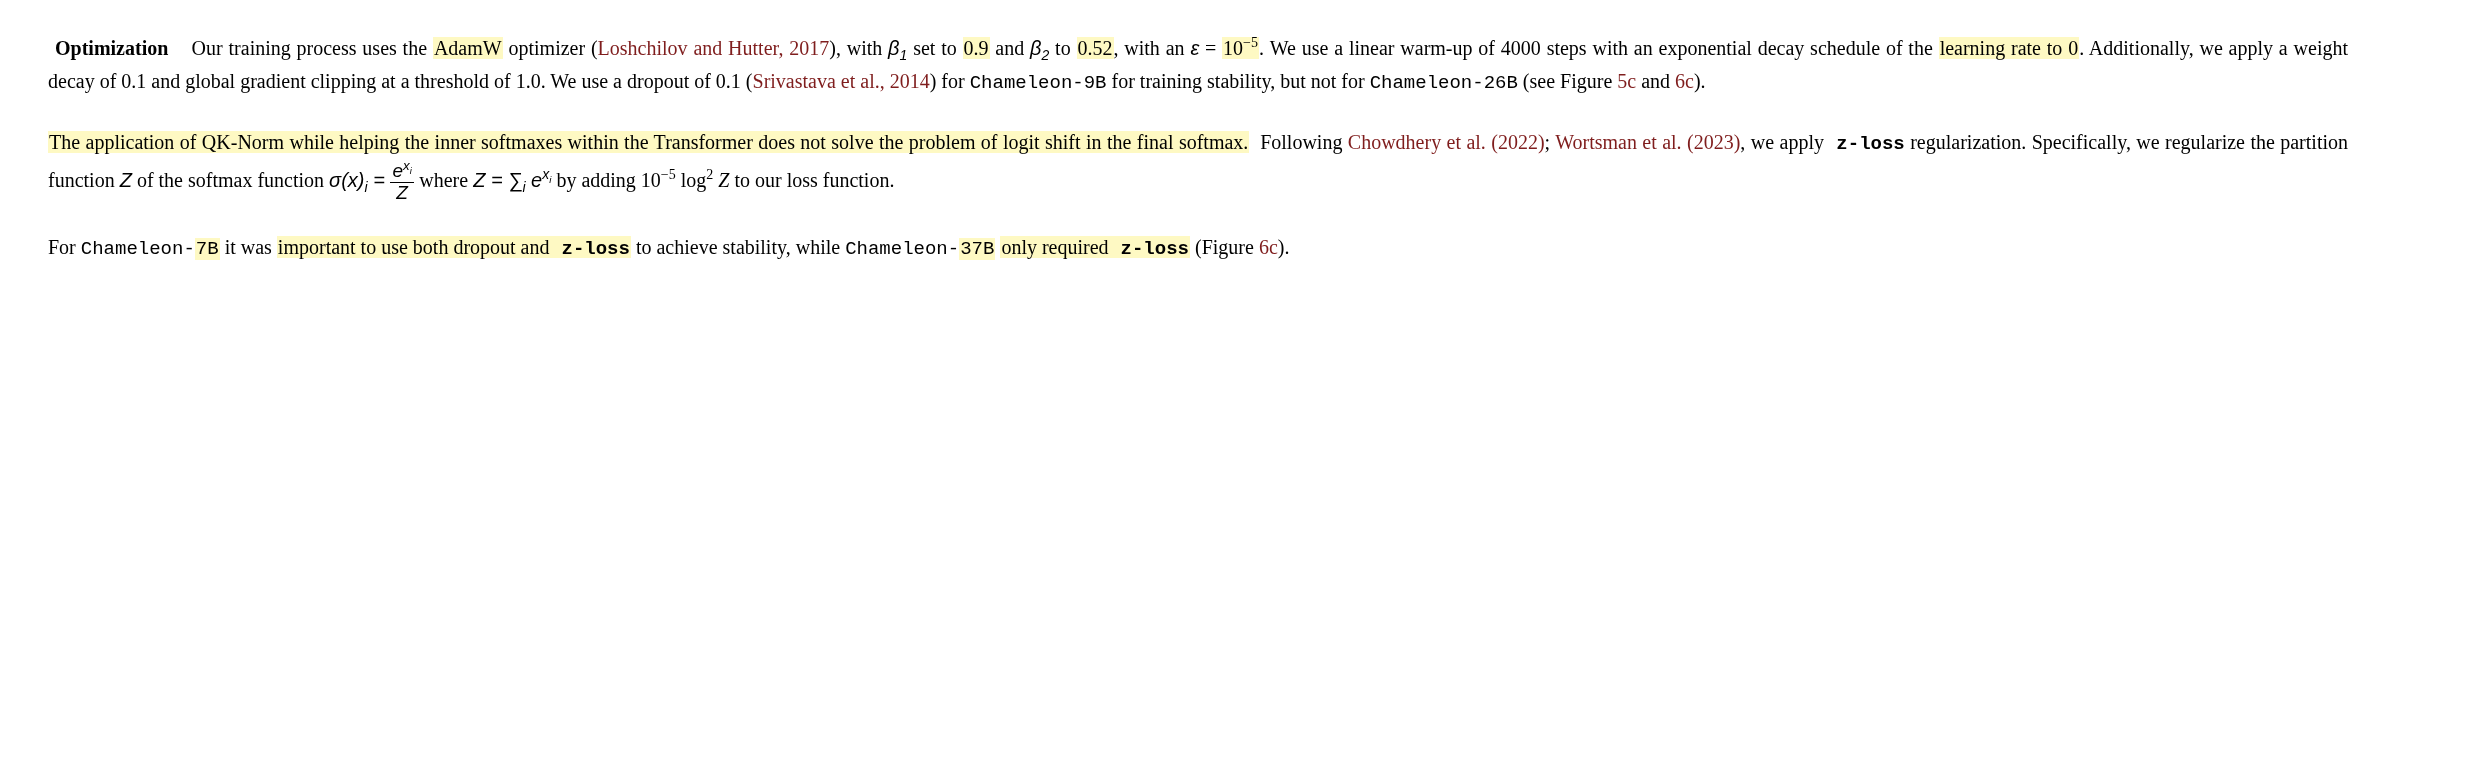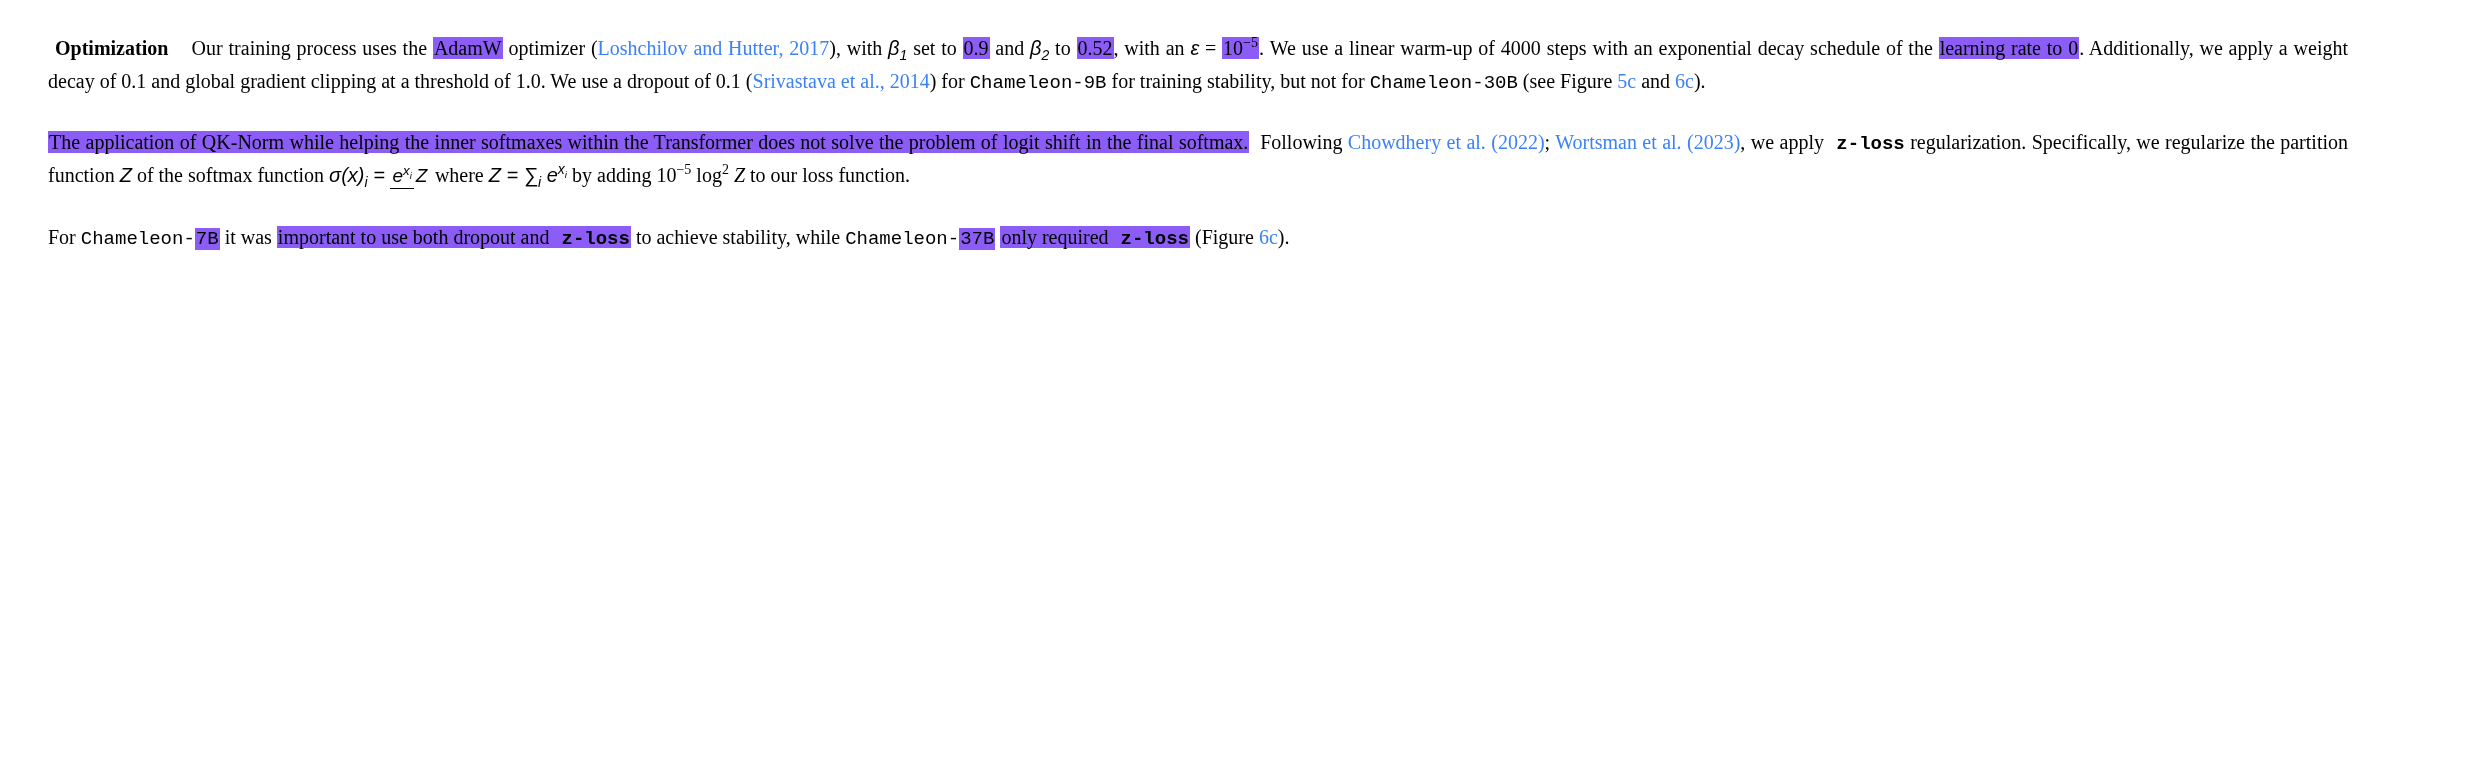--- a/index.html
+++ b/index.html
@@ -13,25 +13,25 @@
       max-width: 2470px;
     }
     .content {
       max-width: 2300px;
     }
     p {
       margin-bottom: 24px;
       text-align: justify;
     }
     .highlight {
-      background-color: #8b5cf6;
+      background-color: #fef9c3;
       padding: 0 1px;
     }
     .link-blue {
-      color: #3b82f6;
+      color: #7f1d1d;
     }
     code, .mono {
       font-family: "Courier New", Courier, monospace;
       font-size: 0.95em;
     }
     strong {
       font-weight: bold;
       margin-left: 7px;
     }
     sup {
@@ -65,37 +65,37 @@
       <span class="math"><em>β</em><sub>2</sub></span> to 
       <span class="highlight">0.52</span>, with an 
       <span class="math"><em>ε</em></span> = 
       <span class="highlight">10<sup>−5</sup></span>. 
       We use a linear warm-up of 4000 steps with an exponential decay
       schedule of the <span class="highlight">learning rate to 0</span>. 
       Additionally, we apply a weight decay of 0.1 and global gradient clipping at
       a threshold of 1.0. We use a dropout of 0.1 
       (<span class="link-blue">Srivastava et al., 2014</span>) for 
       <span class="mono">Chameleon-9B</span> for training stability,
-      but not for <span class="mono">Chameleon-30B</span> (see Figure 
+      but not for <span class="mono">Chameleon-26B</span> (see Figure 
       <span class="link-blue">5c</span> and 
       <span class="link-blue">6c</span>).
     </p>
   </div>
 
   <div class="section-block">
     <p>
       <span class="highlight">The application of QK-Norm while helping the inner softmaxes within the Transformer does not solve the
       problem of logit shift in the final softmax.</span>&nbsp; Following 
       <span class="link-blue">Chowdhery et al. (2022)</span>; 
       <span class="link-blue">Wortsman et al. (2023)</span>,
       we apply <strong class="mono">z-loss</strong> regularization. Specifically, we regularize the partition function 
       <span class="math"><em>Z</em></span> of the softmax function
       <span class="math">
         <em>σ</em>(<em>x</em>)<sub><em>i</em></sub> = 
-        <span style="display:inline-flex; flex-direction:row; align-items:center; vertical-align:middle; line-height:1.1; font-size:0.95em;">
+        <span style="display:inline-flex; flex-direction:column; align-items:center; vertical-align:middle; line-height:1.1; font-size:0.95em;">
           <span style="border-bottom:1px solid #000; padding:0 2px;"><em>e</em><sup><em>x</em><sub>i</sub></sup></span>
           <span style="padding:0 2px;"><em>Z</em></span>
         </span>
       </span>
       <span> where </span>
       <span class="math"><em>Z</em> = ∑<sub><em>i</em></sub> <em>e</em><sup><em>x</em><sub>i</sub></sup></span>
       by adding 10<sup>−5</sup> log<sup>2</sup> <em>Z</em> to our loss function.
     </p>
   </div>
 

